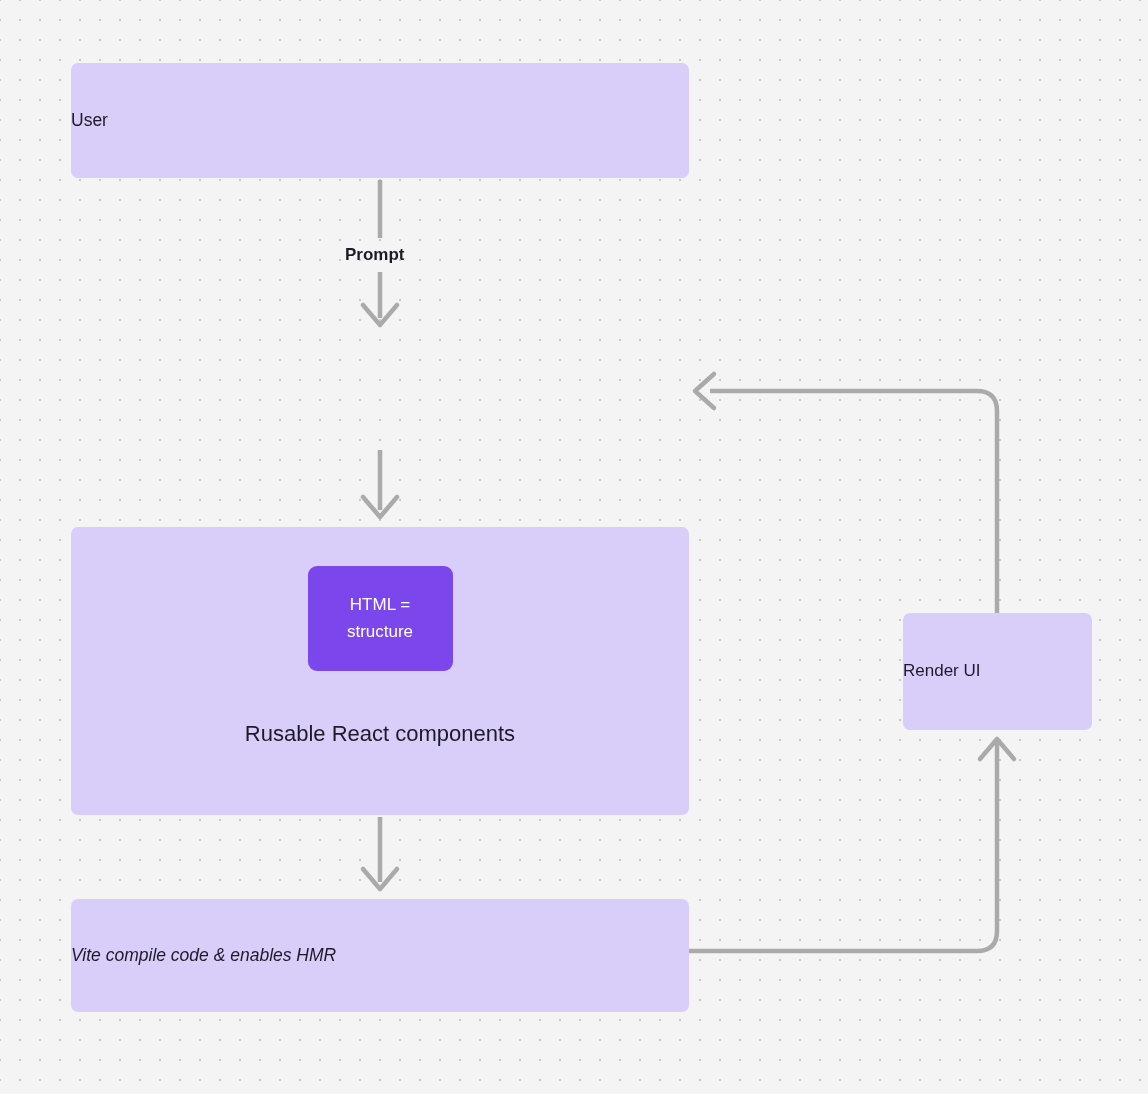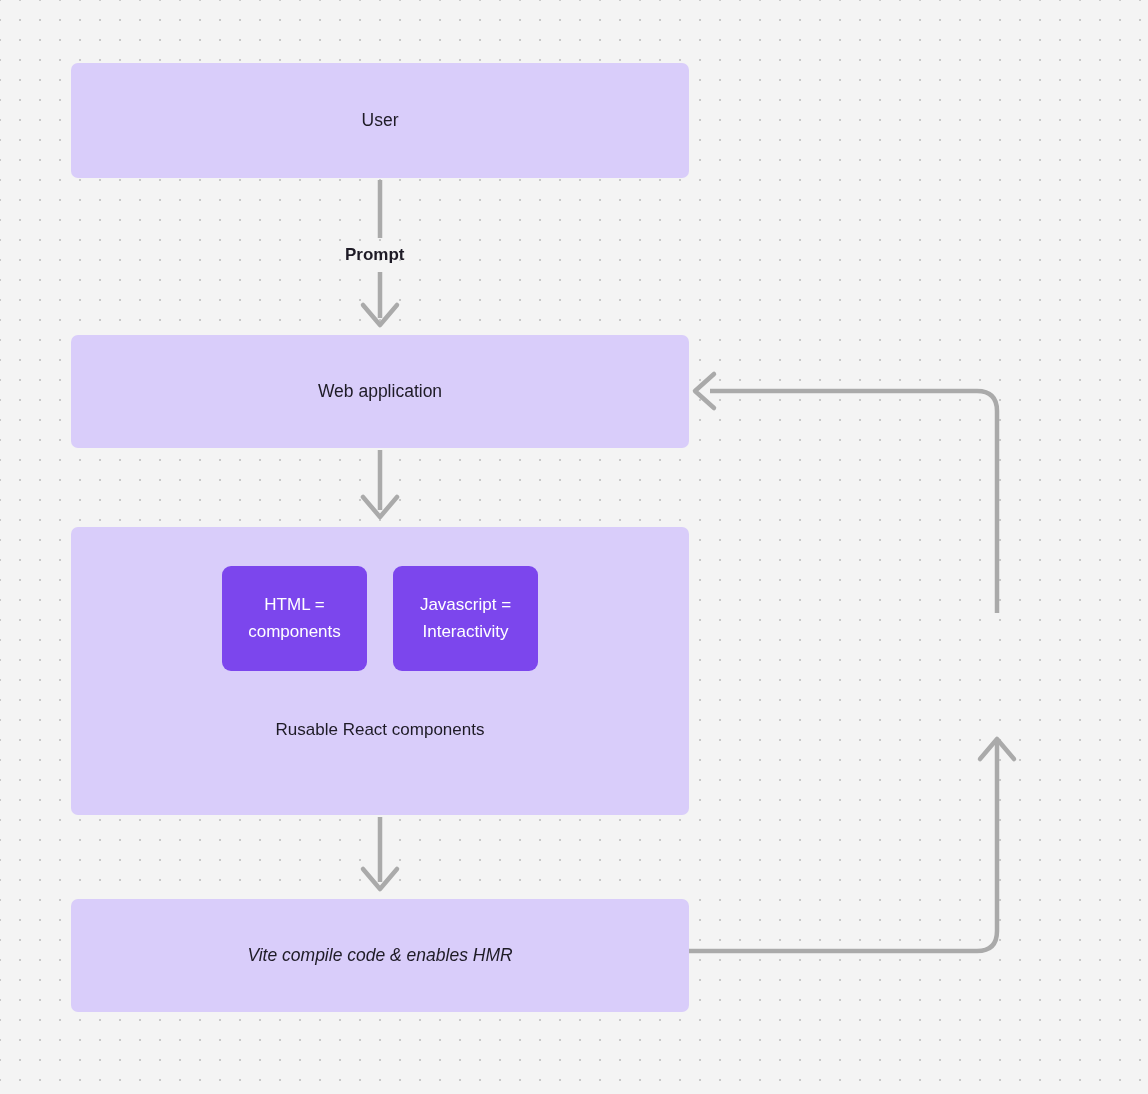--- a/index.html
+++ b/index.html
@@ -25,21 +25,21 @@
     width: 1148px;
     height: 1094px;
   }
 
   .node {
     position: absolute;
     background: #d9cdfa;
     border-radius: 7px;
     display: flex;
     align-items: center;
-    justify-content: center;
+    justify-content: flex-start;
     color: #1e1b26;
     font-size: 17.5px;
     line-height: 1.45;
     text-align: center;
   }
 
   
   #node-user        { left: 71px;  top: 63px;  width: 618px; height: 115px; }
   #node-webapp      { left: 71px;  top: 335px; width: 618px; height: 113px; }
   #node-components  { left: 71px;  top: 527px; width: 618px; height: 288px;
@@ -70,21 +70,21 @@
     font-size: 17px;
     line-height: 1.55;
     padding: 0 8px;
   }
 
   .chips-caption {
     position: absolute;
     left: 0; right: 0;
     top: 191px;
     text-align: center;
-    font-size: 17px;
+    font-size: 22px;
     color: #1e1b26;
   }
 
   
   .edge-label {
     position: absolute;
     font-size: 17px;
     color: #1e1b26;
     background: transparent;
     white-space: nowrap;
@@ -138,40 +138,34 @@
     <path class="edge-path" d="M 997 613 L 997 411 Q 997 391 977 391 L 710 391"></path>
     <path class="edge-head" d="M 714 374 L 695 391 L 714 408"></path>
   </svg>
 
   <div class="node" id="node-user">
     <span>User</span>
   </div>
 
   <div class="edge-label" id="label-prompt">Prompt</div>
 
-  <div class="node" id="node-webapp">
-    <span>Web application</span>
-  </div>
 
   <div class="node" id="node-components">
     <div class="chips">
       <div class="chip">
         <span>
           <span>HTML =</span><br>
-          <span>components</span>
-        </span>
-      </div>
-      <div class="chip">
-        <span>
-          <span>Javascript =</span><br>
-          <span>Interactivity</span>
+          <span>structure</span>
         </span>
       </div>
     </div>
     <div class="chips-caption">Rusable React components</div>
   </div>
 
   <div class="node" id="node-vite">
     <span>Vite compile code &amp; enables HMR</span>
   </div>
 
+  <div class="node" id="node-render">
+    <span>Render UI</span>
+  </div>
 
 </div>
 
 </body></html>

